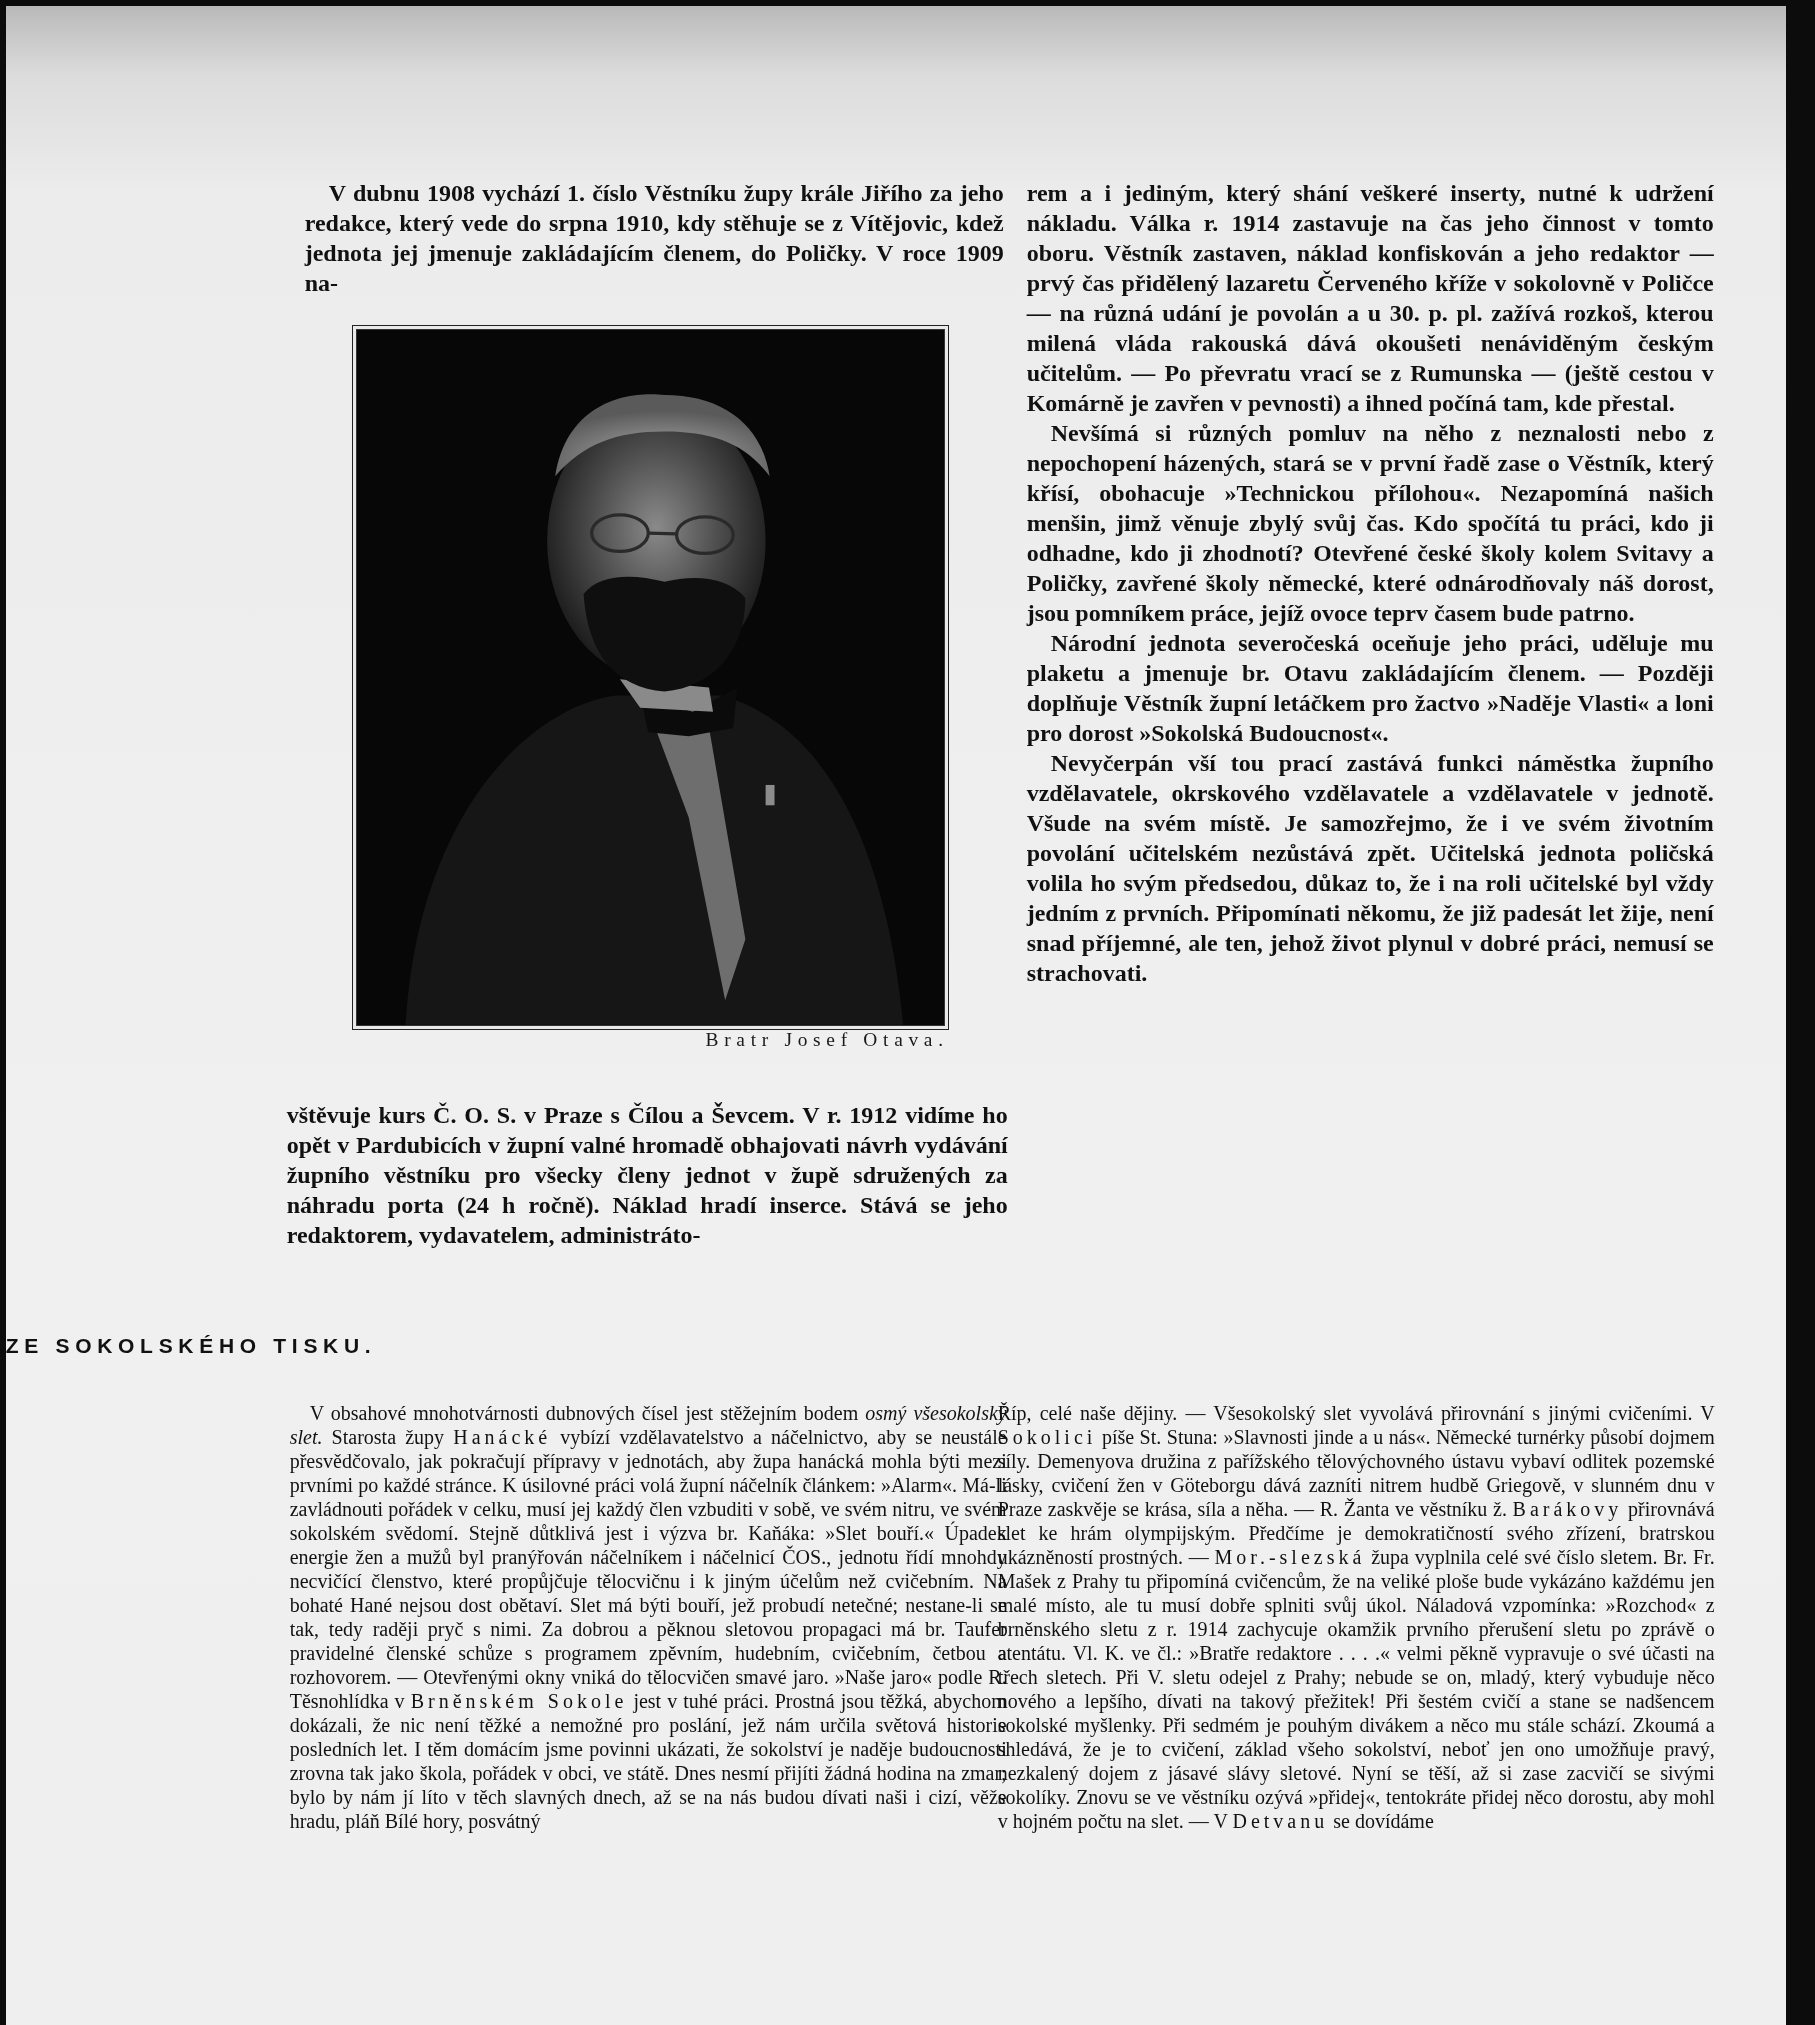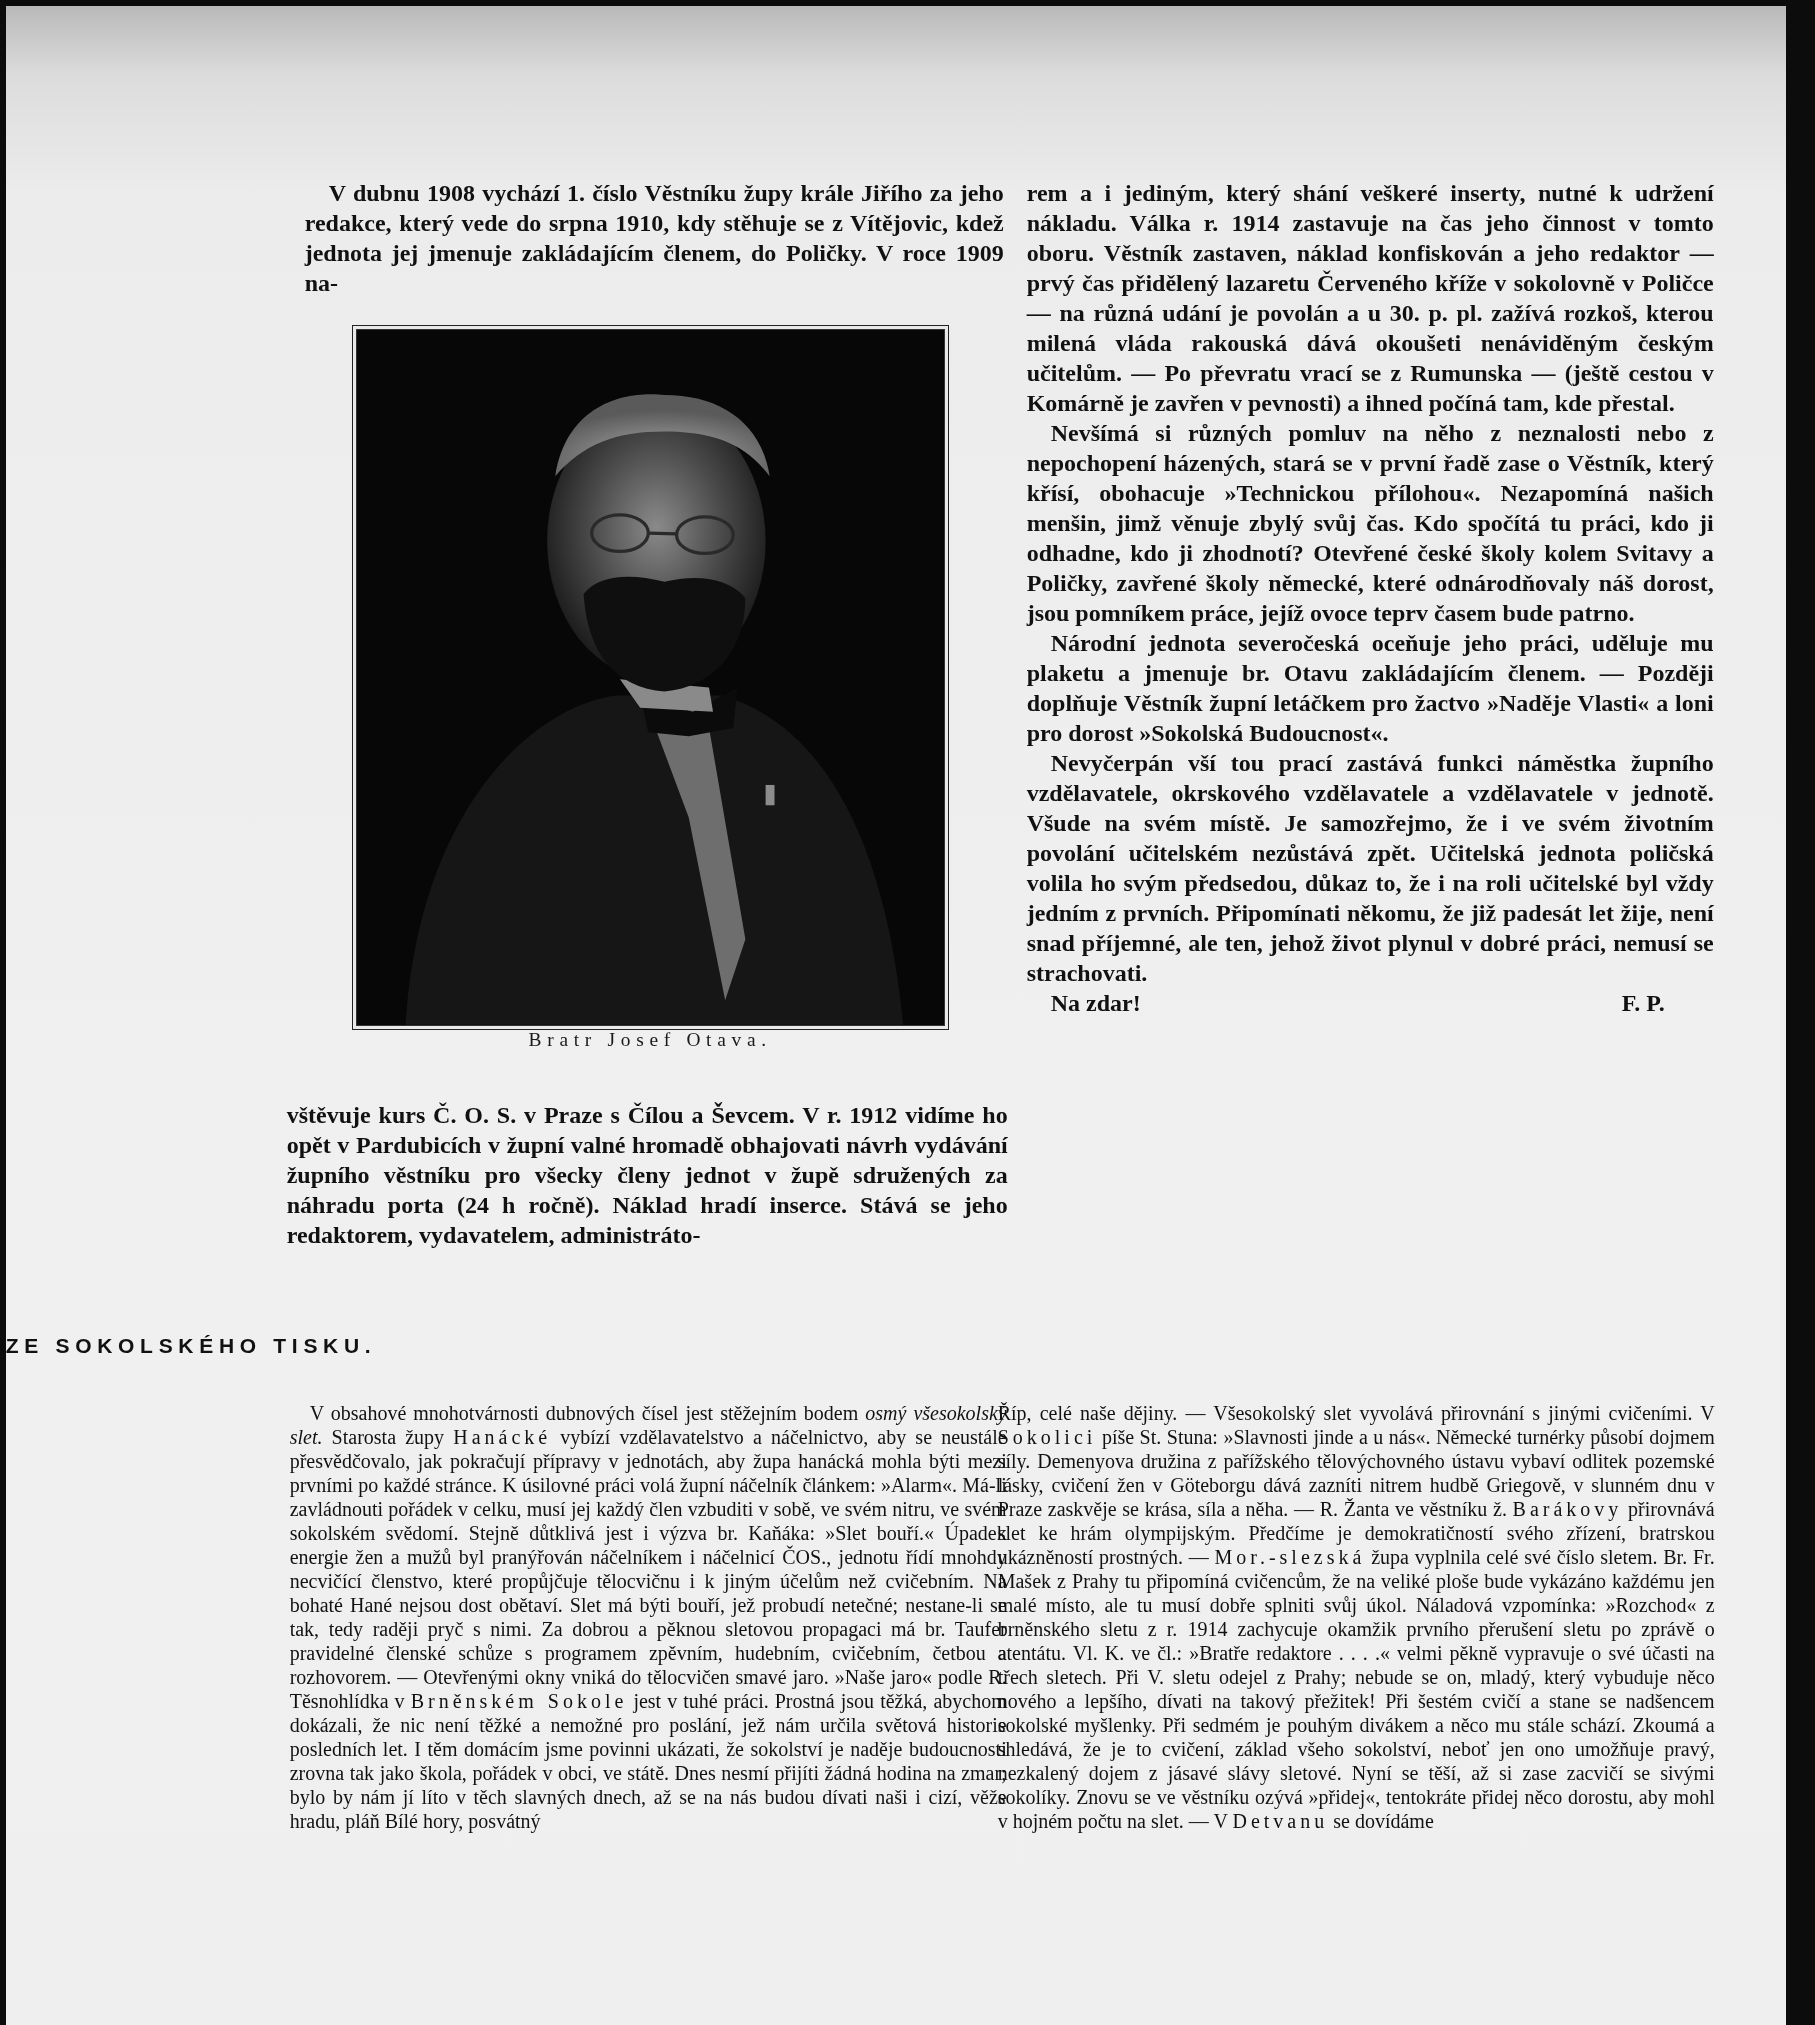--- a/index.html
+++ b/index.html
@@ -30,21 +30,21 @@
       position: absolute; left: 346px; top: 319px; width: 597px; height: 705px;
       border: 1.6px solid #222; box-sizing: border-box; padding: 3.2px; background: #e9e9e9;
     }
     .photo {
       width: 100%; height: 100%; background: #050505; position: relative; overflow: hidden;
       border: 1.2px solid #333; box-sizing: border-box;
     }
     .photo svg { width: 100%; height: 100%; display: block; }
 
     .caption {
-      position: absolute; left: 346px; top: 1023px; width: 597px; text-align: center;
+      position: absolute; left: 346px; top: 1023px; width: 597px; text-align: right;
       font-family: "Liberation Serif", serif; font-size: 19.4px; letter-spacing: 5.7px; color: #1a1a1a;
     }
     .section-title {
       position: absolute; left: 0; top: 1328px; width: 100%; text-align: left;
       font-family: "Liberation Sans", "DejaVu Sans", sans-serif; font-weight: bold;
       font-size: 21px; letter-spacing: 5.7px; color: #111;
     }
     .signature-line { display: flex; justify-content: space-between; text-indent: 0 !important; padding-left: 24px; padding-right: 49px; }
   </style>
 </head>
@@ -99,24 +99,20 @@
 
   <div class="col top-col" style="left:281px; top:1094px; width:721px;">
     <p class="noindent">vštěvuje kurs Č. O. S. v Praze s Čílou a Ševcem. V r. 1912 vidíme ho opět v Pardubicích v župní valné hromadě obhajovati návrh vydávání župního věstníku pro všecky členy jednot v župě sdružených za náhradu porta (24 h ročně). Náklad hradí inserce. Stává se jeho redaktorem, vydavatelem, administráto-</p>
   </div>
 
   <div class="col top-col" style="left:1021px; top:172px; width:687px;">
     <p class="noindent">rem a i jediným, který shání veškeré inserty, nutné k udržení nákladu. Válka r. 1914 zastavuje na čas jeho činnost v tomto oboru. Věstník zastaven, náklad konfiskován a jeho redaktor — prvý čas přidělený lazaretu Červeného kříže v sokolovně v Poličce — na různá udání je povolán a u 30. p. pl. zažívá rozkoš, kterou milená vláda rakouská dává okoušeti nenáviděným českým učitelům. — Po převratu vrací se z Rumunska — (ještě cestou v Komárně je zavřen v pevnosti) a ihned počíná tam, kde přestal.</p>
     <p>Nevšímá si různých pomluv na něho z neznalosti nebo z nepochopení házených, stará se v první řadě zase o Věstník, který křísí, obohacuje »Technickou přílohou«. Nezapomíná našich menšin, jimž věnuje zbylý svůj čas. Kdo spočítá tu práci, kdo ji odhadne, kdo ji zhodnotí? Otevřené české školy kolem Svitavy a Poličky, zavřené školy německé, které odnárodňovaly náš dorost, jsou pomníkem práce, jejíž ovoce teprv časem bude patrno.</p>
     <p>Národní jednota severočeská oceňuje jeho práci, uděluje mu plaketu a jmenuje br. Otavu zakládajícím členem. — Později doplňuje Věstník župní letáčkem pro žactvo »Naděje Vlasti« a loni pro dorost »Sokolská Budoucnost«.</p>
     <p>Nevyčerpán vší tou prací zastává funkci náměstka župního vzdělavatele, okrskového vzdělavatele a vzdělavatele v jednotě. Všude na svém místě. Je samozřejmo, že i ve svém životním povolání učitelském nezůstává zpět. Učitelská jednota poličská volila ho svým předsedou, důkaz to, že i na roli učitelské byl vždy jedním z prvních. Připomínati někomu, že již padesát let žije, není snad příjemné, ale ten, jehož život plynul v dobré práci, nemusí se strachovati.</p>
-    <p class="signature-line">
-      <span>Na zdar!</span>
-      <span>F. P.</span>
-    </p>
   </div>
 
   <div class="section-title">ZE SOKOLSKÉHO TISKU.</div>
 
   <div class="col bot-col" style="left:284px; top:1395px; width:717px;">
     <p><span>V obsahové mnohotvárnosti dubnových čísel jest stěžejním bodem </span><em>osmý všesokolský slet.</em><span> Starosta župy </span><span class="spaced">Hanácké</span><span> vybízí vzdělavatelstvo a náčelnictvo, aby se neustále přesvědčovalo, jak pokračují přípravy v jednotách, aby župa hanácká mohla býti mezi prvními po každé stránce. K úsilovné práci volá župní náčelník článkem: »Alarm«. Má-li zavládnouti pořádek v celku, musí jej každý člen vzbuditi v sobě, ve svém nitru, ve svém sokolském svědomí. Stejně důtklivá jest i výzva br. Kaňáka: »Slet bouří.« Úpadek energie žen a mužů byl pranýřován náčelníkem i náčelnicí ČOS., jednotu řídí mnohdy necvičící členstvo, které propůjčuje tělocvičnu i k jiným účelům než cvičebním. Na bohaté Hané nejsou dost obětaví. Slet má býti bouří, jež probudí netečné; nestane-li se tak, tedy raději pryč s nimi. Za dobrou a pěknou sletovou propagaci má br. Taufer pravidelné členské schůze s programem zpěvním, hudebním, cvičebním, četbou a rozhovorem. — Otevřenými okny vniká do tělocvičen smavé jaro. »Naše jaro« podle R. Těsnohlídka v </span><span class="spaced">Brněnském Sokole</span><span> jest v tuhé práci. Prostná jsou těžká, abychom dokázali, že nic není těžké a nemožné pro poslání, jež nám určila světová historie posledních let. I těm domácím jsme povinni ukázati, že sokolství je naděje budoucnosti zrovna tak jako škola, pořádek v obci, ve státě. Dnes nesmí přijíti žádná hodina na zmar; bylo by nám jí líto v těch slavných dnech, až se na nás budou dívati naši i cizí, věže hradu, pláň Bílé hory, posvátný</span></p>
   </div>
 
   <div class="col bot-col" style="left:992px; top:1395px; width:717px;">
     <p class="noindent"><span>Říp, celé naše dějiny. — Všesokolský slet vyvolává přirovnání s jinými cvičeními. V </span><span class="spaced">Sokolici</span><span> píše St. Stuna: »Slavnosti jinde a u nás«. Německé turnérky působí dojmem síly. Demenyova družina z pařížského tělovýchovného ústavu vybaví odlitek pozemské lásky, cvičení žen v Göteborgu dává zazníti nitrem hudbě Griegově, v slunném dnu v Praze zaskvěje se krása, síla a něha. — R. Žanta ve věstníku ž. </span><span class="spaced">Barákovy</span><span> přirovnává slet ke hrám olympijským. Předčíme je demokratičností svého zřízení, bratrskou ukázněností prostných. — </span><span class="spaced">Mor.-slezská</span><span> župa vyplnila celé své číslo sletem. Br. Fr. Mašek z Prahy tu připomíná cvičencům, že na veliké ploše bude vykázáno každému jen malé místo, ale tu musí dobře splniti svůj úkol. Náladová vzpomínka: »Rozchod« z brněnského sletu z r. 1914 zachycuje okamžik prvního přerušení sletu po zprávě o atentátu. Vl. K. ve čl.: »Bratře redaktore . . . .« velmi pěkně vypravuje o své účasti na třech sletech. Při V. sletu odejel z Prahy; nebude se on, mladý, který vybuduje něco nového a lepšího, dívati na takový přežitek! Při šestém cvičí a stane se nadšencem sokolské myšlenky. Při sedmém je pouhým divákem a něco mu stále schází. Zkoumá a shledává, že je to cvičení, základ všeho sokolství, neboť jen ono umožňuje pravý, nezkalený dojem z jásavé slávy sletové. Nyní se těší, až si zase zacvičí se sivými sokolíky. Znovu se ve věstníku ozývá »přidej«, tentokráte přidej něco dorostu, aby mohl v hojném počtu na slet. — V </span><span class="spaced">Detvanu</span><span> se dovídáme</span></p>

